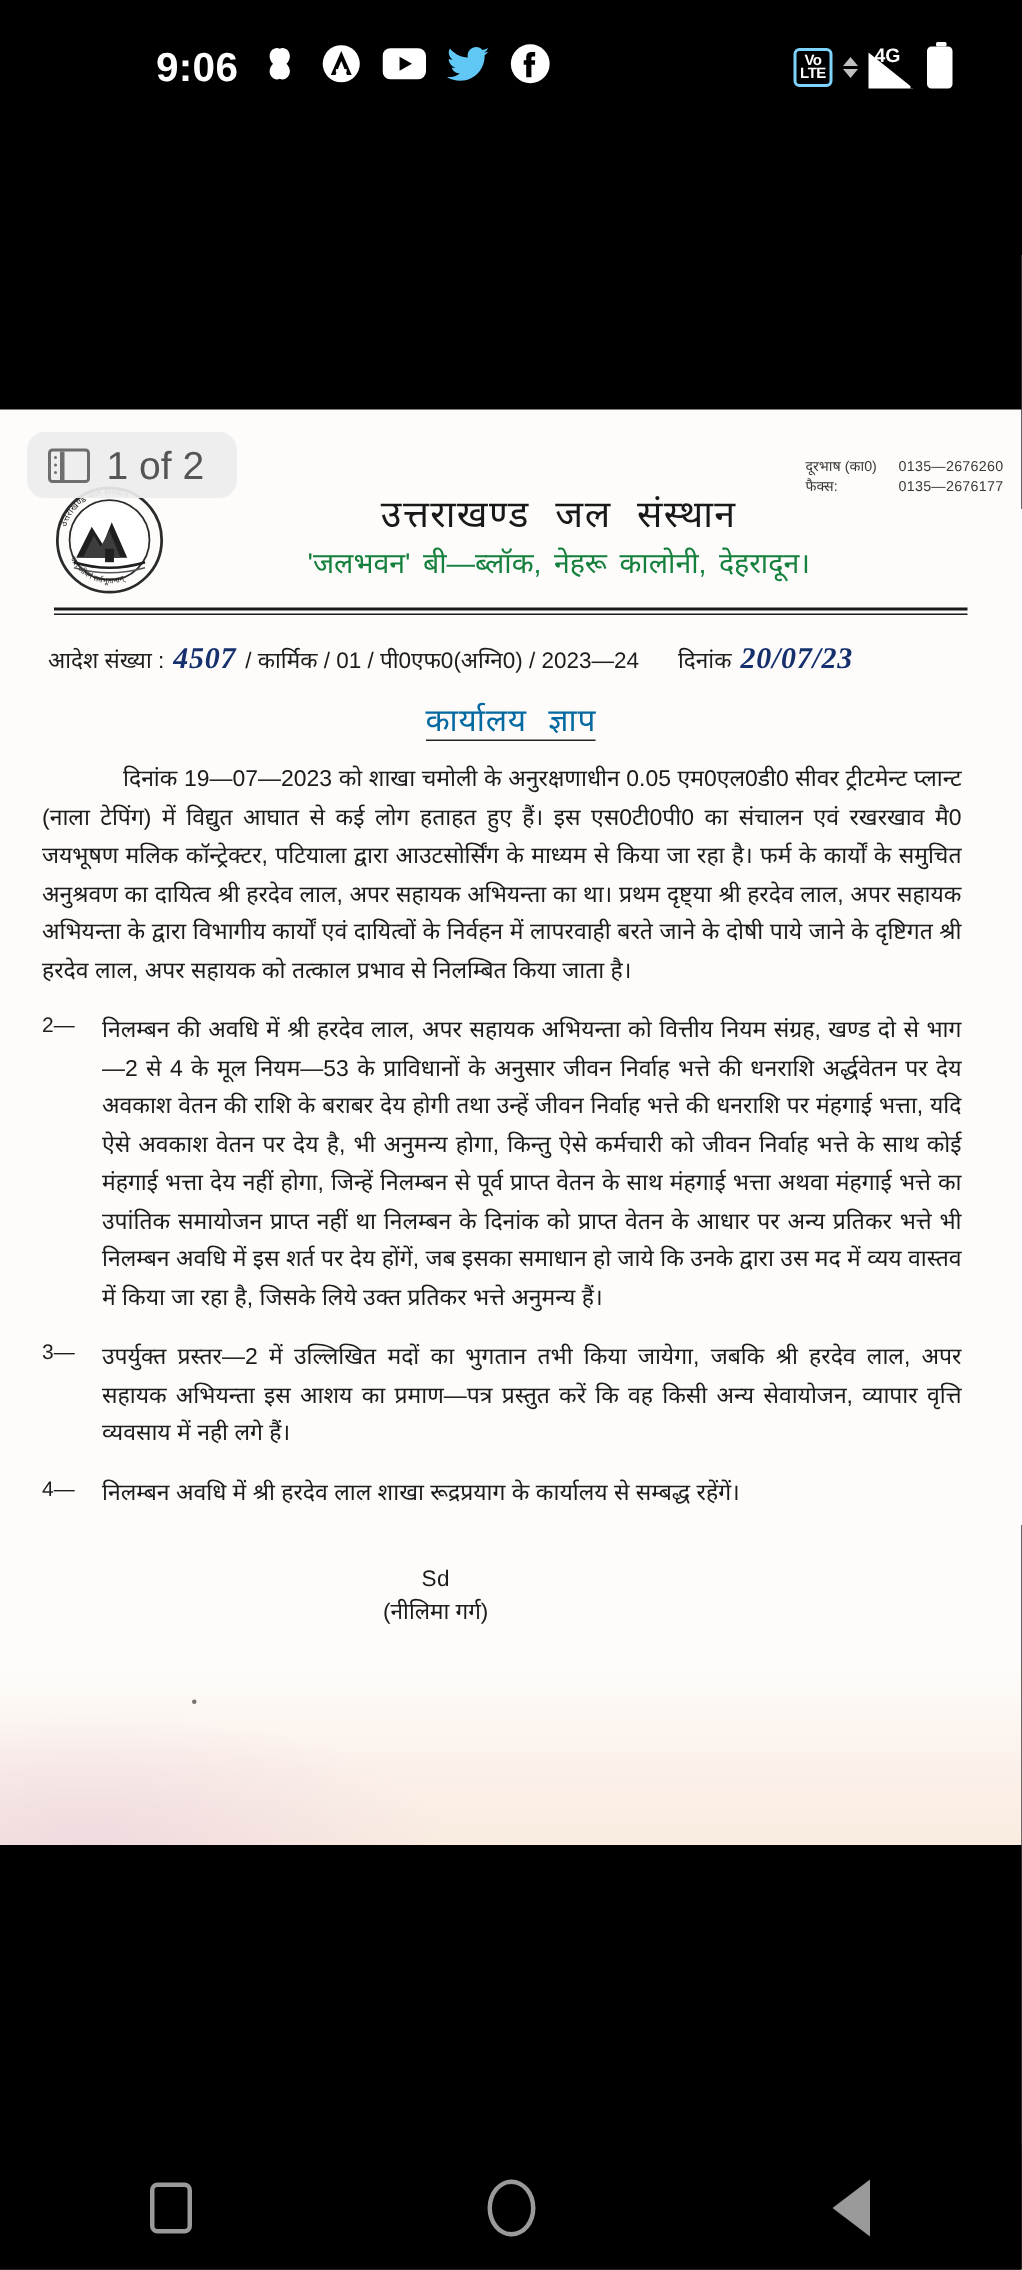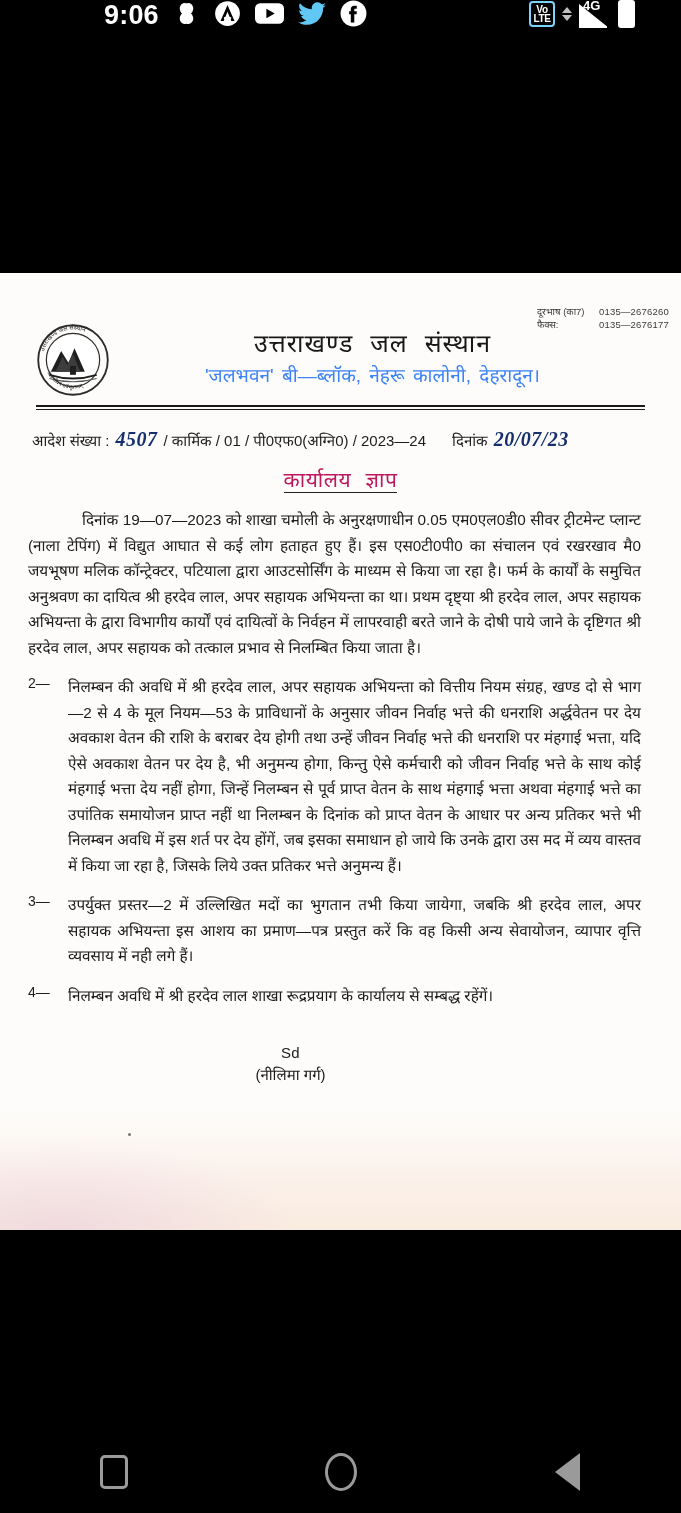--- a/index.html
+++ b/index.html
@@ -7,21 +7,21 @@
     width:681px; height:1513px;
     background:#000;
     font-family:"Liberation Sans", sans-serif;
     overflow:hidden;
   }
   #screen { position:relative; width:681px; height:1513px; background:#000; }
 
   
   .statusbar{
     position:absolute; left:0; top:0; width:675px; height:90px;
-    display:flex; align-items:flex-start;
+    display:flex; align-items:center;
     color:#fff;
   }
   .sb-left{ display:flex; align-items:center; gap:14px; margin-left:104px; }
   .sb-time{ font-size:27px; font-weight:700; letter-spacing:.2px; line-height:1; font-family:"Liberation Sans",sans-serif;}
   .sb-icons{ display:flex; align-items:center; gap:14px; }
   .sb-right{ position:absolute; right:40px; display:flex; align-items:center; gap:7px; }
 
   .ico{ display:block; }
 
   
@@ -86,42 +86,42 @@
   .lh-phone span.num{ font-family:Liberation Sans, sans-serif; letter-spacing:.2px;}
   .lh-main{ display:flex; align-items:center; padding-left:14px; margin-top:22px;}
   .emblem{ width:74px;height:74px;flex:none;position:relative;}
   .emblem svg{display:block;}
   .lh-text{ flex:1; text-align:center; margin-right:24px; margin-top:-4px;}
   .org-name{
     font-size:25px; color:#181818; letter-spacing:1px; word-spacing:9px;
     font-family:"Liberation Sans",sans-serif; line-height:1.25;
   }
   .org-addr{
-    font-size:19px; color:#3b82f6; margin-top:3px; word-spacing:3px;
+    font-size:19px; color:#15803d; margin-top:3px; word-spacing:3px;
     font-family:"Liberation Sans",sans-serif;
   }
   .rule{ height:0; border-top:2.5px solid #1a1a1a; margin:8px 14px 0 14px; }
   .rule2{ height:0; border-top:1px solid #1a1a1a; margin:2px 14px 0 14px; }
 
   
   .orderline{
     display:flex; align-items:baseline; justify-content:flex-start;
     font-size:15px; color:#1d1d1d; padding:18px 20px 0 32px; gap:2px;
   }
   .ol-seg{ white-space:nowrap; }
   .hw{
     font-family:"Liberation Serif", serif;
     color:#16306e; font-size:20px; font-weight:700; font-style:italic;
     letter-spacing:.5px; padding:0 4px;
   }
   .ol-spacer{ width:22px; }
 
   .doc-title{
     text-align:center; margin-top:14px;
-    font-size:21px; color:#be185d; letter-spacing:.5px; word-spacing:8px;
+    font-size:21px; color:#0369a1; letter-spacing:.5px; word-spacing:8px;
   }
   .doc-title span{ border-bottom:1.5px solid #222; padding-bottom:1px;}
 
   
   .body-wrap{ padding:0 40px 0 28px; }
   .para{
     font-size:15.3px; line-height:25.5px; color:#1b1b1b;
     text-align:justify; text-justify:inter-word;
     margin-top:14px;
   }
@@ -212,28 +212,36 @@
       </div>
       <div class="sig-wrap">
         <div class="sig-4g">4G</div>
         <div class="sig-tri"></div>
         <div class="sig-notch"></div>
       </div>
       <div class="batt"></div>
     </div>
   </div>
 
+  <div class="page-badge">
+    <span class="pb-icon">
+      <i class="d1"></i>
+        <i class="d2"></i>
+        <i class="d3"></i>
+    </span>
+    <span class="pb-label">1 of 2</span>
+  </div>
 
   <div class="doc">
 
     <div class="lh">
 
       <div class="lh-phone">
         <div>
-          <span class="lbl">दूरभाष (का7)</span><span class="num">0135—2676260</span>
+          <span class="lbl">दूरभाष (का0)</span><span class="num">0135—2676260</span>
         </div>
         <div>
           <span class="lbl">फैक्स:</span><span class="num">0135—2676177</span>
         </div>
       </div>
 
       <div class="lh-main">
         <div class="emblem">
           <svg viewBox="0 0 100 100" width="74" height="74">
             <circle cx="50" cy="50" r="47" fill="none" stroke="#2b2b2b" stroke-width="2.5"></circle>

